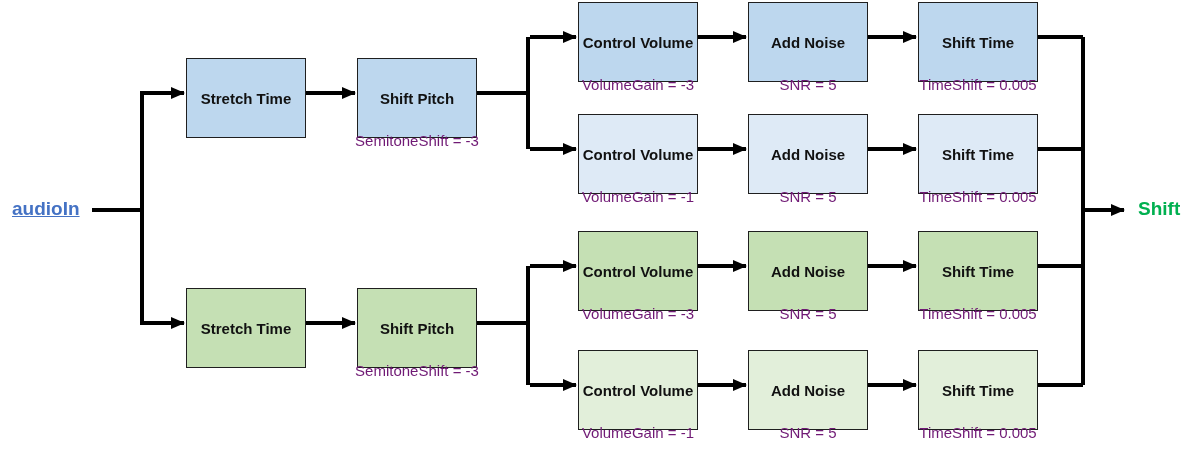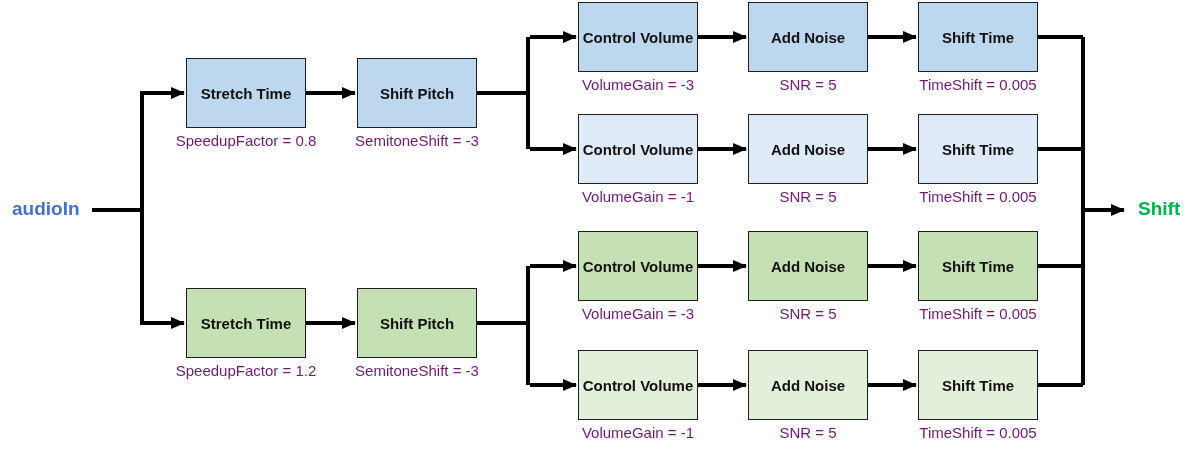--- a/index.html
+++ b/index.html
@@ -6,21 +6,21 @@
   #stage {
     position:relative;
     width:1194px; height:456px;
     background:#ffffff;
     font-family:"Liberation Sans", sans-serif;
     overflow:hidden;
   }
   #wires { position:absolute; left:0; top:0; width:1194px; height:456px; }
   .node { position:absolute; width:120px; }
   .box {
-    width:120px; height:70px;
+    width:120px; height:80px;
     box-sizing:border-box;
     border:1.5px solid #1f1f1f;
     display:flex; align-items:center; justify-content:center;
     font-size:15px; font-weight:bold; color:#111111;
     text-align:center;
   }
   .fill-blue-dark  { background:var(--blue-dark,#BDD7EE); }
   .fill-blue-light { background:var(--blue-light,#DEEAF6); }
   .fill-green-dark { background:var(--green-dark,#C5E0B4); }
   .fill-green-light{ background:var(--green-light,#E2EFDA); }
@@ -29,21 +29,21 @@
     transform:translateX(-50%);
     white-space:nowrap;
     font-size:15px; color:#701a75;
     text-align:center;
   }
   .terminal {
     position:absolute;
     font-size:19px; font-weight:bold;
     white-space:nowrap;
   }
-  #input-label  { left:12px;  top:198px; color:var(--input-color,#4472C4); }
+  #input-label  { left:12px;  top:198px; color:var(--input-color,#4472C4);text-decoration:underline; }
   #output-label { left:1138px; top:198px; color:var(--output-color,#00B050); }
 </style>
 </head>
 <body>
 
 <div id="stage">
 
   <svg id="wires" viewBox="0 0 1194 456" xmlns="http://www.w3.org/2000/svg">
     <defs>
       <marker id="arrow" markerUnits="userSpaceOnUse" markerWidth="14" markerHeight="12" refX="13" refY="6" orient="auto">
@@ -89,21 +89,20 @@
       <path d="M1083 37 V385"></path>
       <path d="M1083 210 H1124" marker-end="url(#arrow)"></path>
     </g>
   </svg>
 
   <div id="input-label" class="terminal">audioIn</div>
   <div id="output-label" class="terminal">Shift</div>
 
   <div class="node" style="left:186px;top:58px">
     <div class="box fill-blue-dark">Stretch Time</div>
-    <div class="caption">SpeedupFactor = 0.8</div>
   </div>
   <div class="node" style="left:357px;top:58px">
     <div class="box fill-blue-dark">Shift Pitch</div>
     <div class="caption">SemitoneShift = -3</div>
   </div>
 
   <div class="node" style="left:578px;top:2px">
     <div class="box fill-blue-dark">Control Volume</div>
     <div class="caption">VolumeGain = -3</div>
   </div>
@@ -124,21 +123,20 @@
     <div class="box fill-blue-light">Add Noise</div>
     <div class="caption">SNR = 5</div>
   </div>
   <div class="node" style="left:918px;top:114px">
     <div class="box fill-blue-light">Shift Time</div>
     <div class="caption">TimeShift = 0.005</div>
   </div>
 
   <div class="node" style="left:186px;top:288px">
     <div class="box fill-green-dark">Stretch Time</div>
-    <div class="caption">SpeedupFactor = 1.2</div>
   </div>
   <div class="node" style="left:357px;top:288px">
     <div class="box fill-green-dark">Shift Pitch</div>
     <div class="caption">SemitoneShift = -3</div>
   </div>
 
   <div class="node" style="left:578px;top:231px">
     <div class="box fill-green-dark">Control Volume</div>
     <div class="caption">VolumeGain = -3</div>
   </div>

